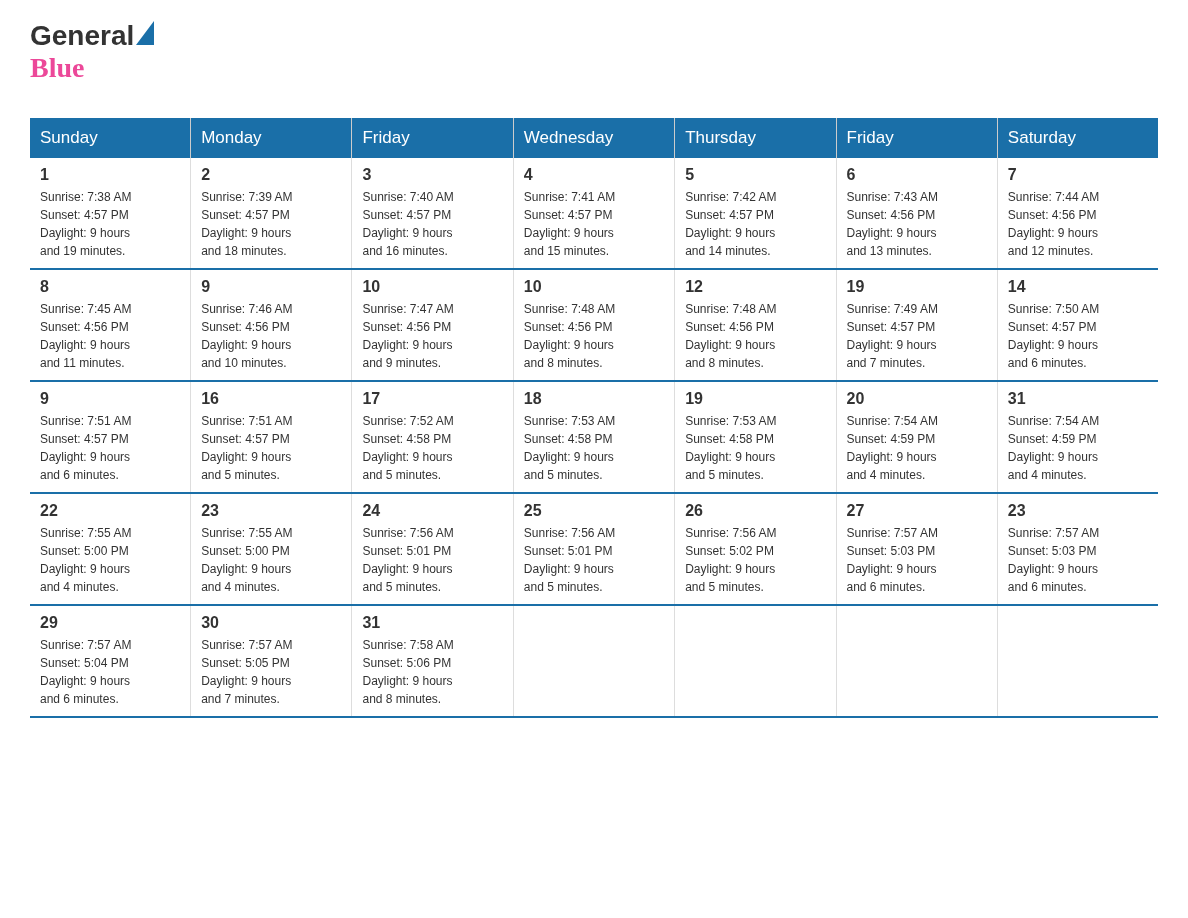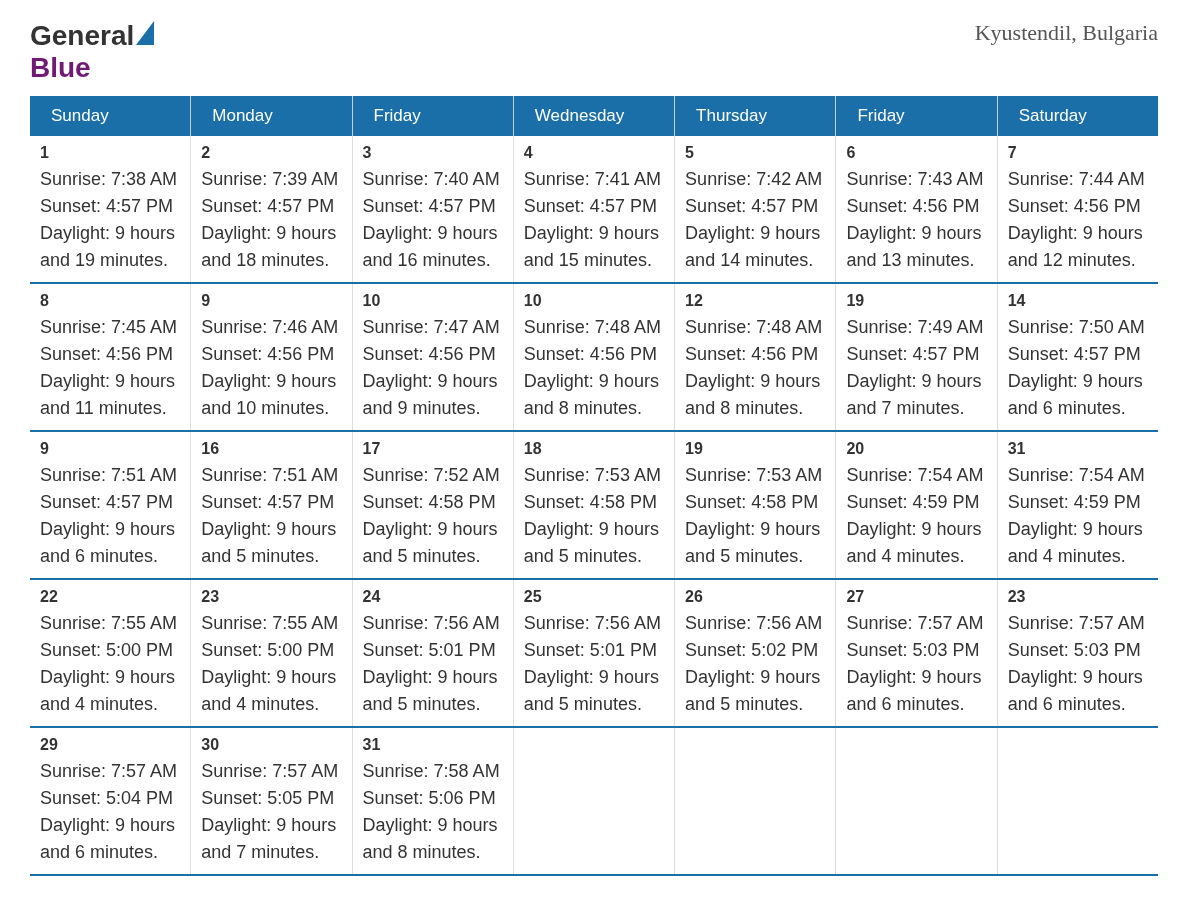--- a/index.html
+++ b/index.html
@@ -7,38 +7,38 @@
       font-family: Arial, sans-serif;
       background: #fff;
       width: 1188px;
       min-height: 918px;
       padding: 20px 30px;
     }
     .header {
       display: flex;
       justify-content: space-between;
       align-items: flex-start;
-      margin-bottom: 12px;
+      margin-bottom: 34px;
     }
     .logo {
       display: flex;
       align-items: flex-end;
       gap: 2px;
     }
     .logo-text-general {
       font-size: 28px;
       font-weight: bold;
       color: #333;
       font-family: Arial, sans-serif;
     }
     .logo-blue {
       font-size: 28px;
       font-weight: bold;
-      color: #701a75;
-      font-family: Liberation Sans, sans-serif;
+      color: #ec4899;
+      font-family: Liberation Serif, serif;
     }
     .title-block {
       text-align: right;
     }
     .title-block h1 {
       font-size: 52px;
       font-weight: normal;
       color: #222;
       font-family: Georgia, serif;
     }
@@ -52,21 +52,21 @@
       width: 100%;
       border-collapse: collapse;
     }
     thead tr {
       background-color: #1a6fa8;
     }
     thead th {
       color: #fff;
       font-size: 17px;
       font-weight: normal;
-      padding: 10px 21px;
+      padding: 10px 10px;
       text-align: left;
       border-right: 1px solid #ccc;
     }
     thead th:last-child {
       border-right: none;
     }
     tbody tr {
       background: #fff;
     }
     tbody tr td {
@@ -81,21 +81,21 @@
     tbody tr td:last-child {
       border-right: none;
     }
     .day-num {
       font-size: 16px;
       font-weight: bold;
       display: block;
       margin-bottom: 4px;
     }
     .day-info {
-      font-size: 18px;
+      font-size: 12px;
       line-height: 1.5;
       color: #333;
     }
     .empty-cell {
       background: #fff;
     }
   </style>
 </head>
 <body>
 
@@ -110,21 +110,20 @@
             <polygon points="0,24 18,0 18,24" fill="#1a6fa8"></polygon>
           </svg>
         </span>
       </div>
       <div>
         <span class="logo-blue">Blue</span>
       </div>
     </div>
   </div>
   <div class="title-block">
-    <h2>Kyustendil, Bulgaria</h2>
   </div>
 </div>
 
 <table>
   <thead>
     <tr>
       <th>Sunday</th>
       <th>Monday</th>
       <th>Friday</th>
       <th>Wednesday</th>

